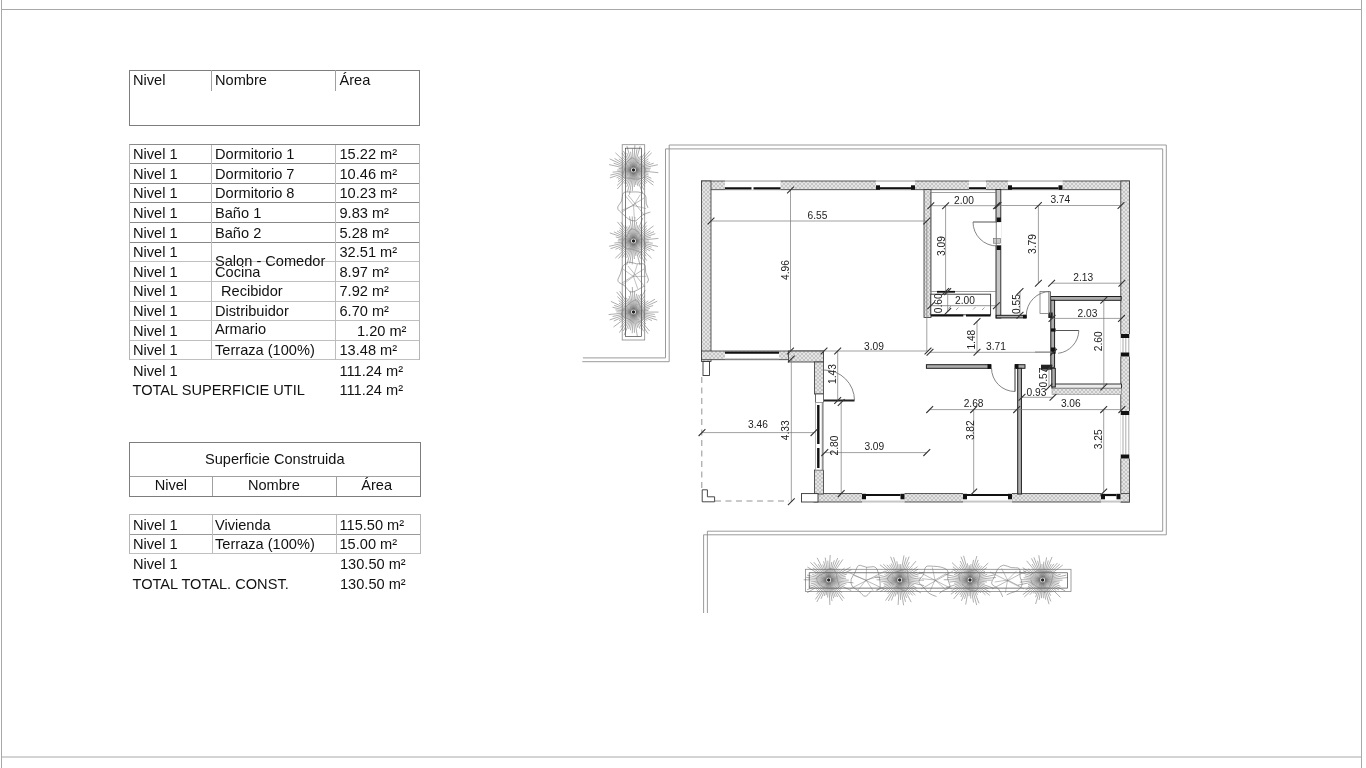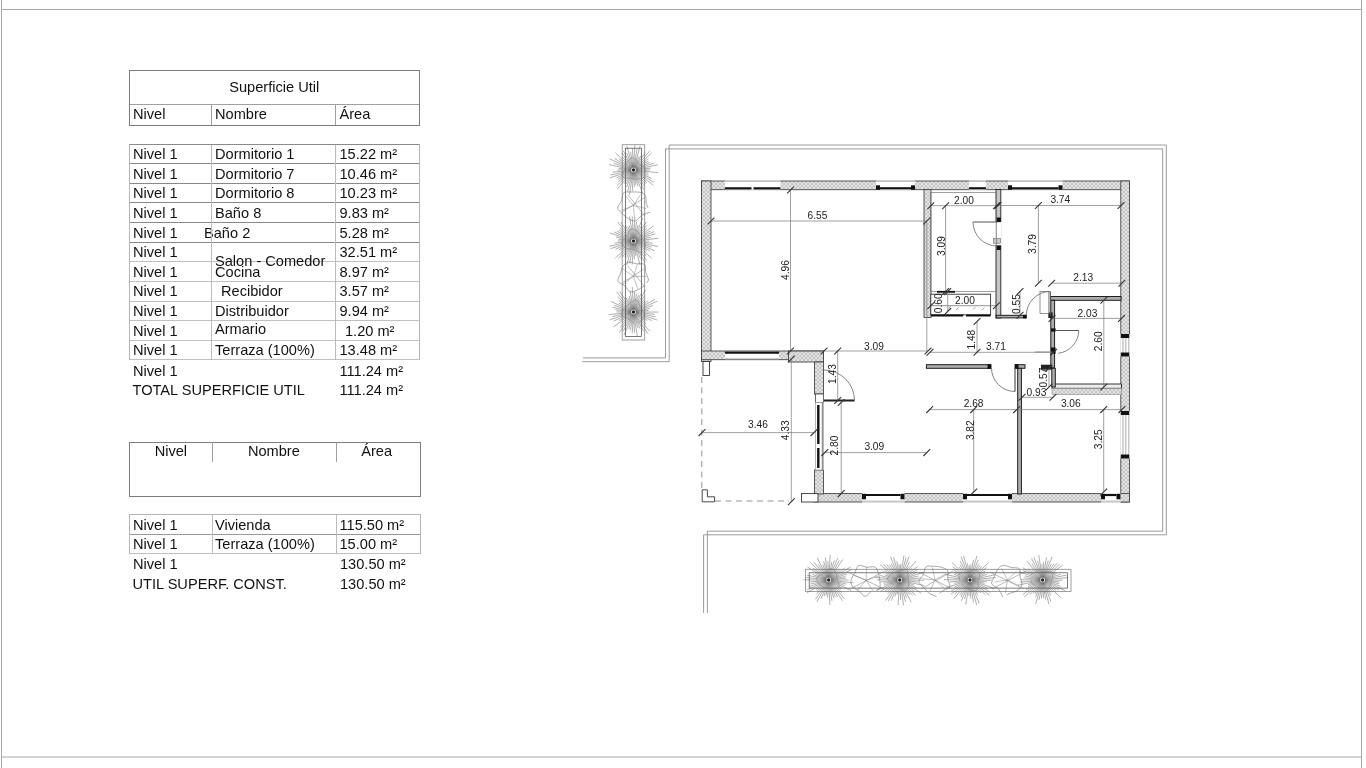--- a/index.html
+++ b/index.html
@@ -179,21 +179,20 @@
 <text x="938.8" y="306.8" text-anchor="middle" font-size="10.2" fill="#222" transform="rotate(-90 938.8 303.2)">0.60</text>
 <text x="832.4" y="377.6" text-anchor="middle" font-size="10.2" fill="#222" transform="rotate(-90 832.4 374)">1.43</text>
 <text x="785.8" y="433.8" text-anchor="middle" font-size="10.2" fill="#222" transform="rotate(-90 785.8 430.2)">4.33</text>
 <text x="834.9" y="449.20000000000005" text-anchor="middle" font-size="10.2" fill="#222" transform="rotate(-90 834.9 445.6)">2.80</text>
 <text x="970" y="433.8" text-anchor="middle" font-size="10.2" fill="#222" transform="rotate(-90 970 430.2)">3.82</text>
 <text x="1098.6" y="442.90000000000003" text-anchor="middle" font-size="10.2" fill="#222" transform="rotate(-90 1098.6 439.3)">3.25</text>
 <text x="1043.6" y="381.20000000000005" text-anchor="middle" font-size="10.2" fill="#222" transform="rotate(-90 1043.6 377.6)">0.57</text>
 <text x="971.4" y="343.3" text-anchor="middle" font-size="10.2" fill="#222" transform="rotate(-90 971.4 339.7)">1.48</text>
   </svg>
 <div class="abs" style="left:129px;top:70px;width:288.5px;height:54.2px;border:1px solid #7d7d7d">
-    <div style="height:33.2px;border-bottom:1px solid #a0a0a0;text-align:center;line-height:33px">Superficie Util</div>
     <div style="position:relative;height:20px">
       <span class="abs" style="left:3px;top:1px">Nivel</span>
       <span class="abs" style="left:85px;top:1px">Nombre</span>
       <span class="abs" style="left:209.5px;top:1px">Área</span>
       <i class="vs" style="left:81.4px"></i>
       <i class="vs" style="left:205.4px"></i>
     </div>
   </div>
 <div class="abs" style="left:129px;top:143.6px;width:288.5px;border:1px solid #b5b5b5;border-top:1px solid #8a8a8a;border-bottom:none">
     <i class="vs2" style="left:81.4px"></i>
@@ -208,64 +207,65 @@
       <span class="abs" style="left:85px;top:1.5px">Dormitorio 7</span>
       <span class="abs" style="left:209.5px;top:1.5px">10.46 m²</span>
     </div>
     <div style="position:relative;height:19.64px;border-bottom:1px solid #888;box-sizing:border-box">
       <span class="abs" style="left:3px;top:1.5px">Nivel 1</span>
       <span class="abs" style="left:85px;top:1.5px">Dormitorio 8</span>
       <span class="abs" style="left:209.5px;top:1.5px">10.23 m²</span>
     </div>
     <div style="position:relative;height:19.64px;border-bottom:1px solid #888;box-sizing:border-box">
       <span class="abs" style="left:3px;top:1.5px">Nivel 1</span>
-      <span class="abs" style="left:85px;top:1.5px">Baño 8</span>
+      <span class="abs" style="left:85px;top:1.5px">Baño 1</span>
       <span class="abs" style="left:209.5px;top:1.5px">9.83 m²</span>
     </div>
     <div style="position:relative;height:19.64px;border-bottom:1px solid #888;box-sizing:border-box">
       <span class="abs" style="left:3px;top:1.5px">Nivel 1</span>
-      <span class="abs" style="left:74px;top:1.5px">Baño 2</span>
+      <span class="abs" style="left:85px;top:1.5px">Baño 2</span>
       <span class="abs" style="left:209.5px;top:1.5px">5.28 m²</span>
     </div>
     <div style="position:relative;height:19.64px;border-bottom:1px solid #c0c0c0;box-sizing:border-box">
       <span class="abs" style="left:3px;top:1.5px">Nivel 1</span>
       <span class="abs" style="left:85px;top:10px">Salon - Comedor</span>
       <span class="abs" style="left:209.5px;top:1.5px">32.51 m²</span>
     </div>
     <div style="position:relative;height:19.64px;border-bottom:1px solid #c0c0c0;box-sizing:border-box">
       <span class="abs" style="left:3px;top:1.5px">Nivel 1</span>
       <span class="abs" style="left:85px;top:1.5px">Cocina</span>
       <span class="abs" style="left:209.5px;top:1.5px">8.97 m²</span>
     </div>
     <div style="position:relative;height:19.64px;border-bottom:1px solid #c0c0c0;box-sizing:border-box">
       <span class="abs" style="left:3px;top:1.5px">Nivel 1</span>
       <span class="abs" style="left:91px;top:1.5px">Recibidor</span>
-      <span class="abs" style="left:209.5px;top:1.5px">3.57 m²</span>
+      <span class="abs" style="left:209.5px;top:1.5px">7.92 m²</span>
     </div>
     <div style="position:relative;height:19.64px;border-bottom:1px solid #c0c0c0;box-sizing:border-box">
       <span class="abs" style="left:3px;top:1.5px">Nivel 1</span>
       <span class="abs" style="left:85px;top:1.5px">Distribuidor</span>
-      <span class="abs" style="left:209.5px;top:1.5px">9.94 m²</span>
+      <span class="abs" style="left:209.5px;top:1.5px">6.70 m²</span>
     </div>
     <div style="position:relative;height:19.64px;border-bottom:1px solid #c0c0c0;box-sizing:border-box">
       <span class="abs" style="left:3px;top:1.5px">Nivel 1</span>
       <span class="abs" style="left:85px;top:0">Armario</span>
-      <span class="abs" style="left:215px;top:1.5px">1.20 m²</span>
+      <span class="abs" style="left:227px;top:1.5px">1.20 m²</span>
     </div>
     <div style="position:relative;height:19.64px;border-bottom:1px solid #c0c0c0;box-sizing:border-box">
       <span class="abs" style="left:3px;top:1.5px">Nivel 1</span>
       <span class="abs" style="left:85px;top:1.5px">Terraza (100%)</span>
       <span class="abs" style="left:209.5px;top:1.5px">13.48 m²</span>
     </div>
   </div>
 <div class="abs" style="left:133px;top:362.5px">Nivel 1</div>
 <div class="abs" style="left:339.5px;top:362.5px">111.24 m²</div>
 <div class="abs" style="left:132.5px;top:382.2px">TOTAL SUPERFICIE UTIL</div>
 <div class="abs" style="left:339.5px;top:382.2px">111.24 m²</div>
 <div class="abs" style="left:129px;top:441.6px;width:289.5px;height:53.1px;border:1px solid #7d7d7d">
+    <div style="height:33px;border-bottom:1px solid #a0a0a0;text-align:center;line-height:33px">Superficie Construida</div>
     <div style="position:relative;height:19px">
       <span class="abs ctr" style="left:0;width:81.8px;top:0.5px">Nivel</span>
       <span class="abs ctr" style="left:81.8px;width:124.1px;top:0.5px">Nombre</span>
       <span class="abs ctr" style="left:205.9px;width:81.6px;top:0.5px">Área</span>
       <i class="vs" style="left:81.8px"></i>
       <i class="vs" style="left:205.9px"></i>
     </div>
   </div>
 <div class="abs" style="left:129px;top:514.1px;width:289.5px;border:1px solid #b5b5b5;border-bottom:none">
     <i class="vs2" style="left:82.4px"></i>
@@ -276,13 +276,13 @@
       <span class="abs" style="left:209.5px;top:1.5px">115.50 m²</span>
     </div>
     <div style="position:relative;height:19.7px;border-bottom:1px solid #c0c0c0;box-sizing:border-box">
       <span class="abs" style="left:3px;top:1.5px">Nivel 1</span>
       <span class="abs" style="left:85px;top:1.5px">Terraza (100%)</span>
       <span class="abs" style="left:209.5px;top:1.5px">15.00 m²</span>
     </div>
   </div>
 <div class="abs" style="left:133px;top:556.3px">Nivel 1</div>
 <div class="abs" style="left:340px;top:556.3px">130.50 m²</div>
-<div class="abs" style="left:132.5px;top:576px">UTIL SUPERF. CONST.</div>
+<div class="abs" style="left:132.5px;top:576px">TOTAL TOTAL. CONST.</div>
 <div class="abs" style="left:340px;top:576px">130.50 m²</div>
 </body></html>

